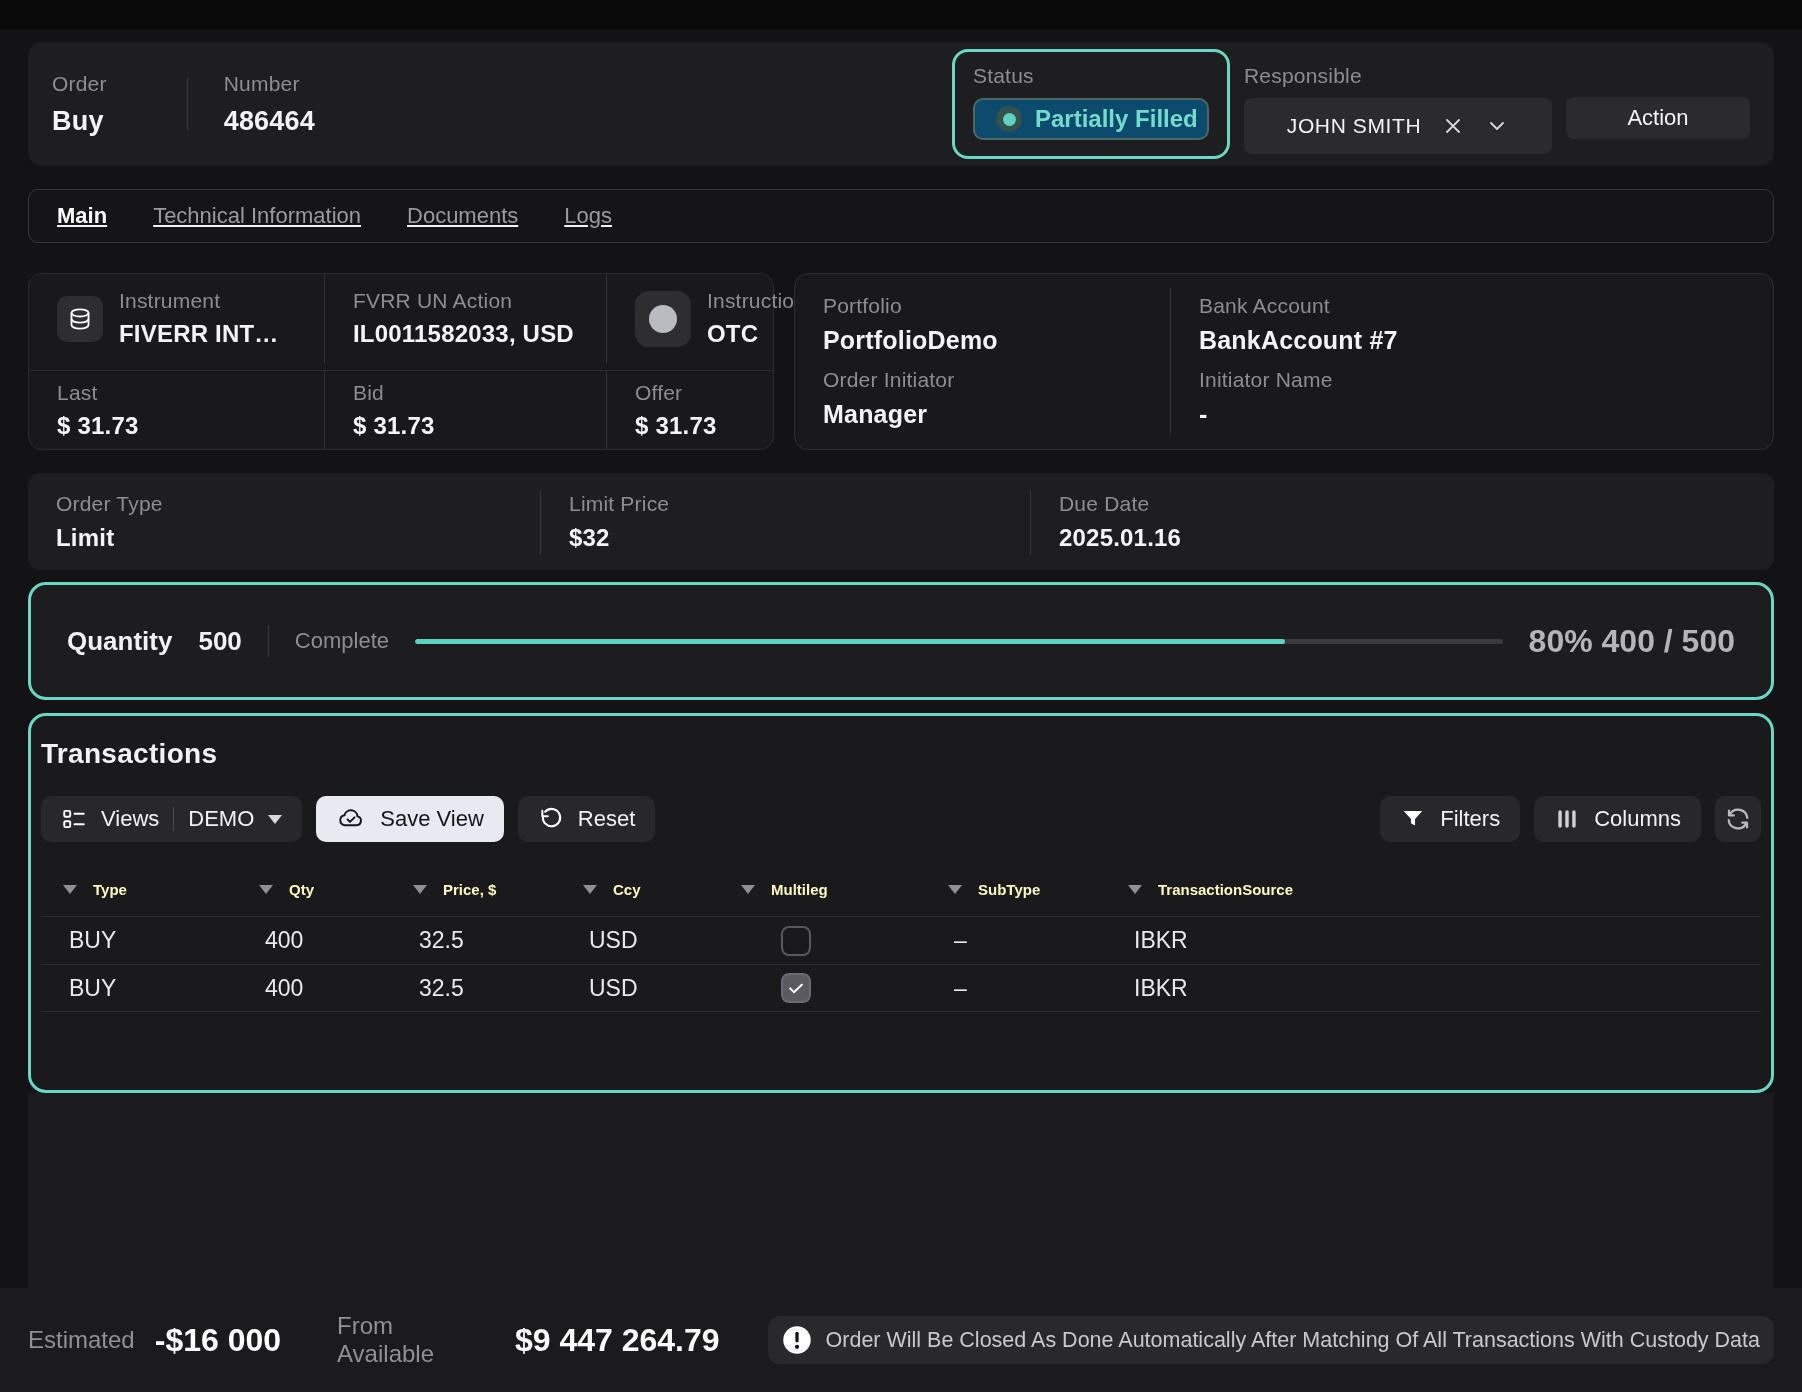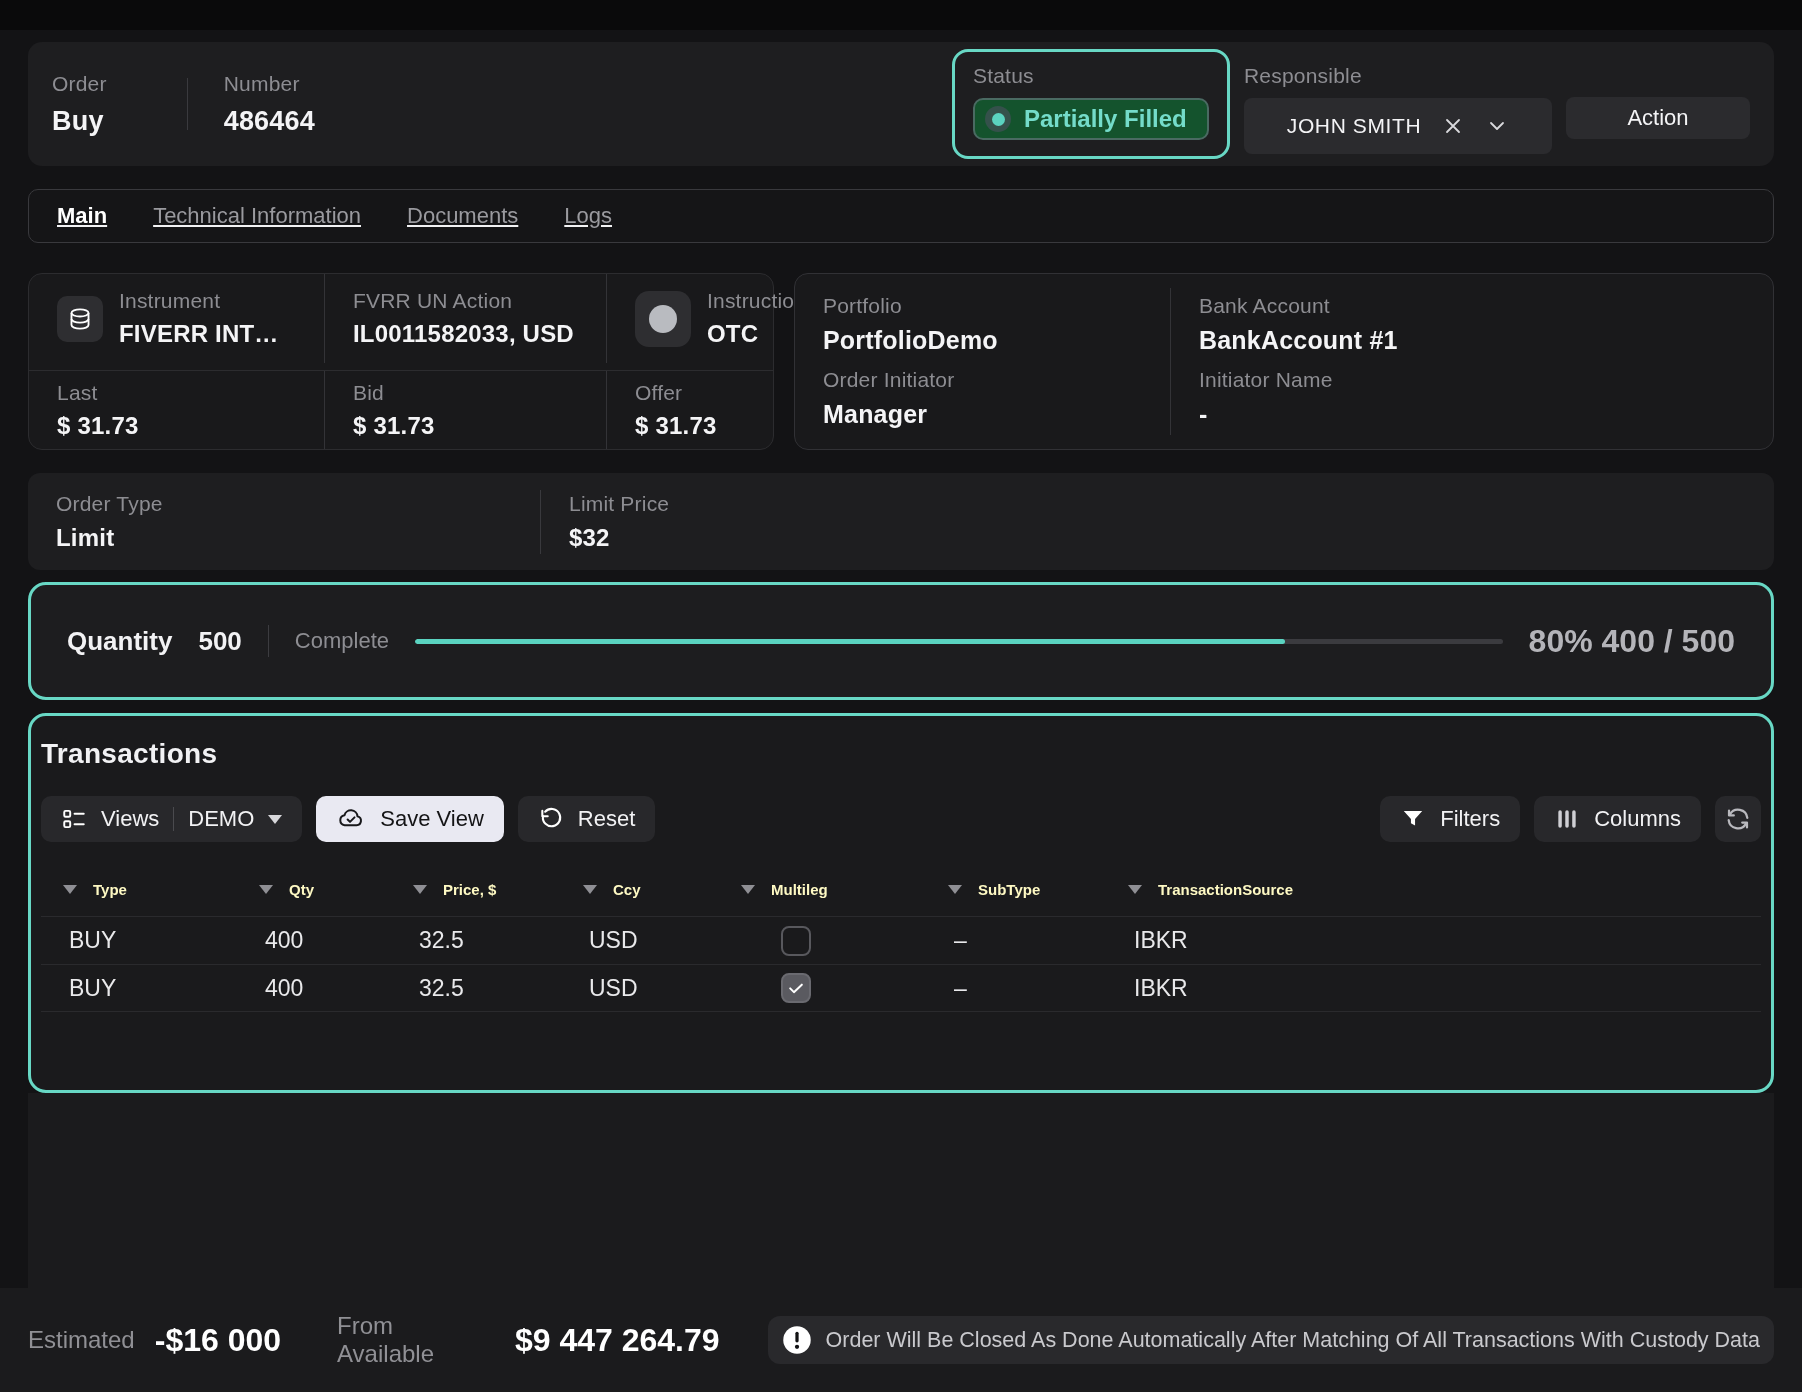--- a/index.html
+++ b/index.html
@@ -24,22 +24,22 @@
   .hc-field { display: flex; flex-direction: column; gap: 10px; }
   .hc-field .value { font-size: 27px; }
   .hc-divider { width: 1px; height: 52px; background: #3a3a3e; margin: 0 36px 0 80px; }
   .header-right { margin-left: auto; display: flex; align-items: flex-start; gap: 14px; }
 
   .status-box {
     border: 3px solid #68d8c5; border-radius: 16px; width: 278px;
     padding: 12px 18px 16px; display: flex; flex-direction: column; gap: 10px;
   }
   .status-pill {
-    height: 42px; border-radius: 10px; background: #14532d; border: 2px solid #4a6a62;
-    display: flex; align-items: center; gap: 13px; padding: 0 10px;
+    height: 42px; border-radius: 10px; background: #0c4a6e; border: 2px solid #4a6a62;
+    display: flex; align-items: center; gap: 13px; padding: 0 21px;
   }
   .status-dot { width: 26px; height: 26px; border-radius: 50%; background: #35514b;
     display:flex; align-items:center; justify-content:center; flex: none; }
   .status-dot i { display:block; width: 13px; height: 13px; border-radius: 50%; background: #5bd3c0; }
   .status-pill .txt { font-size: 24px; font-weight: 700; color: #74dcca; white-space: nowrap; }
 
   .resp-group { display: flex; flex-direction: column; gap: 10px; padding-top: 15px; }
   .resp-btn {
     width: 308px; height: 56px; background: #2b2b2e; border: none; border-radius: 8px;
     display: flex; align-items: center; justify-content: center; gap: 20px;
@@ -274,41 +274,45 @@
       </div>
     </div>
 
     <div class="account-card">
       <div class="ac-cell">
         <span class="label">Portfolio</span>
         <span class="value">PortfolioDemo</span>
       </div>
       <div class="ac-cell bordered">
         <span class="label">Bank Account</span>
-        <span class="value">BankAccount #1</span>
+        <span class="value">BankAccount #7</span>
       </div>
       <div class="ac-cell">
         <span class="label">Order Initiator</span>
         <span class="value">Manager</span>
       </div>
       <div class="ac-cell bordered">
         <span class="label">Initiator Name</span>
         <span class="value">-</span>
       </div>
     </div>
   </div>
 
   <div class="order-card">
     <div class="oc-cell">
       <span class="label">Order Type</span>
       <span class="value">Limit</span>
     </div>
     <div class="oc-cell bordered">
       <span class="label">Limit Price</span>
       <span class="value">$32</span>
+    </div>
+    <div class="oc-cell bordered">
+      <span class="label">Due Date</span>
+      <span class="value">2025.01.16</span>
     </div>
   </div>
 
   <div class="quantity-box">
     <span class="q-label">Quantity</span>
     <span class="q-value">500</span>
     <span class="q-divider"></span>
     <span class="q-complete">Complete</span>
     <div class="progress-track">
       <div class="progress-fill" style="width: 80%;"></div>

